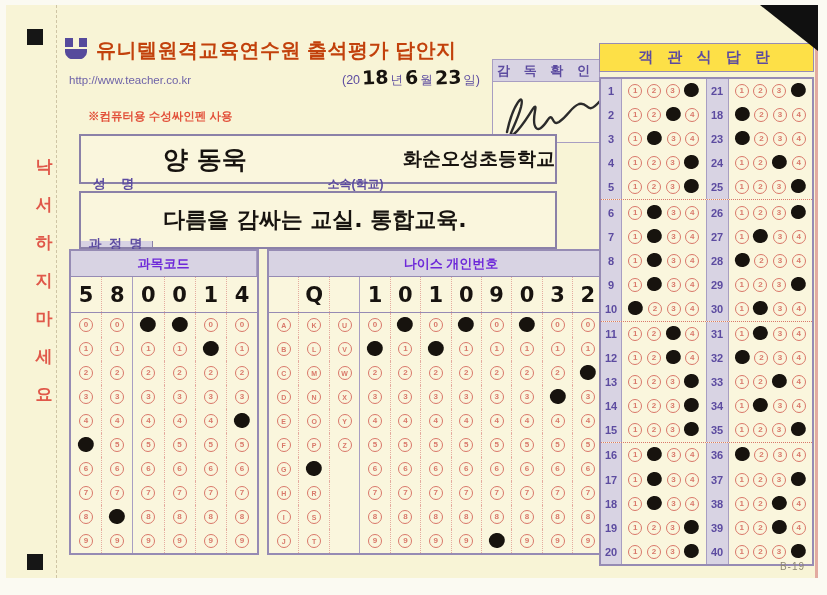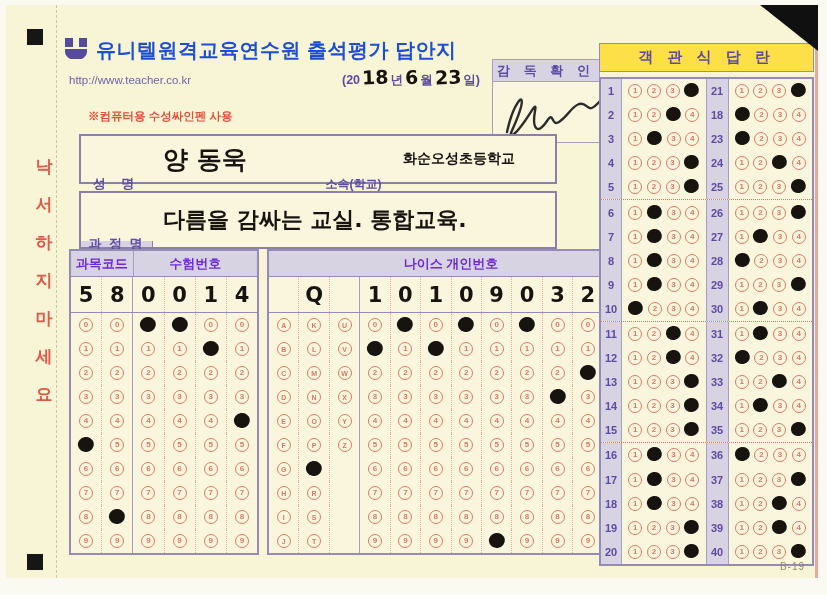--- a/index.html
+++ b/index.html
@@ -17,48 +17,48 @@
   .timing-sq { position:absolute; width:16px; height:16px; background:#161616; left:21px; }
   .sq-top { top:24px; } .sq-bottom { top:549px; }
   .margin-line { position:absolute; left:50px; top:0; bottom:0; border-left:1px dashed #cfc5a5; }
   .margin-text { position:absolute; left:27px; top:150px; width:22px; display:flex;
                  flex-direction:column; gap:15px; color:#e0584a; font-size:17px; font-weight:bold;
                  text-align:center; }
 
   
   .hdr-row { position:absolute; left:59px; top:32px; display:flex; align-items:center; }
   .logo { margin-right:7px; }
-  .title { font-size:20px; font-weight:bold; color:#1d4ed8; letter-spacing:0.5px; }
+  .title { font-size:20px; font-weight:bold; color:#c2410c; letter-spacing:0.5px; }
   .url { position:absolute; left:63px; top:69px; font-size:11.5px; color:#6e63a8; }
   .date { position:absolute; left:336px; top:61px; display:flex; align-items:baseline; }
-  .date .p { font-size:12.5px; color:#5c4ba0; font-weight:bold; }
+  .date .p { font-size:12.5px; color:#5c4ba0; font-weight:normal; }
   .hw { font-family:"DejaVu Sans", sans-serif; font-weight:bold; color:#17130f; }
   .date .hw { font-size:19px; margin:0 2px; transform:rotate(-2deg); }
   .pen-note { position:absolute; left:82px; top:104px; font-size:11.5px; font-weight:bold; color:#e2503a; }
 
   
   .sup-box { position:absolute; left:450px; top:54px; width:108px; height:84px;
              border:1px solid #a89ec2; background:#faf6dd;margin-left:36px; }
   .sup-head { height:22px; background:#d8d3e3; color:#5c4ba0; font-size:13px; font-weight:bold;
               letter-spacing:5px; display:flex; align-items:center; justify-content:center;
               border-bottom:1px solid #a89ec2; }
 
   
   .field-row { position:absolute; left:73px; width:478px; border:2px solid #8b81a8;
                background:#faf6dd; display:flex; }
   .name-row { top:129px; height:50px; }
   .course-row { top:186px; height:58px;justify-content:center; }
   .f-label { background:#d8d3e3; color:#5c4ba0; font-weight:bold; display:flex;
              align-items:center; justify-content:center; border-right:1px solid #8b81a8;margin-top:48px; }
   .f-val { display:flex; align-items:center; padding-left:10px; }
   .lbl-name { width:72px; font-size:13px; letter-spacing:6px; }
-  .lbl-school { width:80px; font-size:12px; border-left:2px solid #15803d; }
+  .lbl-school { width:80px; font-size:12px; border-left:6px solid #15803d; }
   .lbl-course { width:72px; font-size:13px; letter-spacing:2px; }
   .v-name { width:160px; font-size:25px; }
-  .v-school { flex:1; font-size:14px;text-align:center; }
+  .v-school { flex:1; font-size:19px;text-align:center; }
   .v-course { flex:1; font-size:22px; }
 
   
   .blk { position:absolute; top:244px; border:2px solid #968bb4; background:#faf6dd; }
   .blk-a { left:63px; width:190px; }
   .blk-b { left:261px; width:368px; }
   .blk-head { display:flex; height:26px; border-bottom:1px solid #968bb4; }
   .bh-cell { background:#d8d3e3; color:#6d28d9; font-weight:bold; font-size:13px;
              display:flex; align-items:center; justify-content:center; }
   .hw-row { display:flex; height:36px; border-bottom:1px solid #968bb4; }
@@ -151,21 +151,20 @@
   </div>
 
   <div class="field-row course-row">
     <div class="f-label lbl-course">과 정 명</div>
     <div class="f-val v-course hw">다름을 감싸는 교실. 통합교육.</div>
   </div>
 
   <div class="blk blk-a">
     <div class="blk-head">
       <div class="bh-cell sep-solid" style="flex:2">과목코드</div>
-      <div class="bh-cell" style="flex:4">수험번호</div>
     </div>
     <div class="hw-row" id="hwA">
         <div class="hw-cell hw sep-dot">5</div>
         <div class="hw-cell hw sep-solid">8</div>
         <div class="hw-cell hw sep-dot">0</div>
         <div class="hw-cell hw sep-dot">0</div>
         <div class="hw-cell hw sep-dot">1</div>
         <div class="hw-cell hw">4</div>
       </div>
     <div id="gridA">

